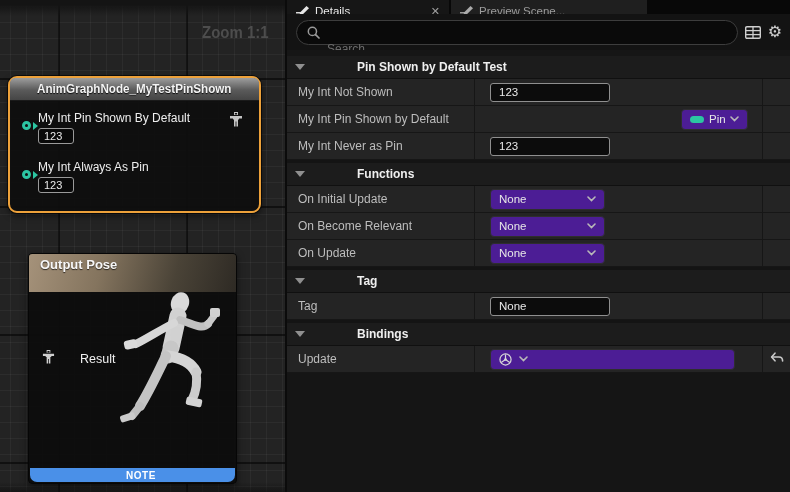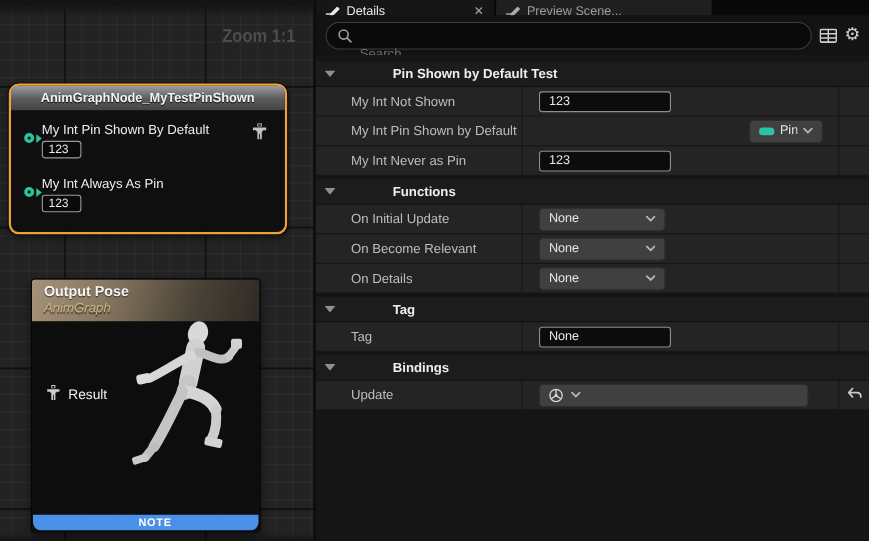--- a/index.html
+++ b/index.html
@@ -51,21 +51,21 @@
   
   .node-output { position:absolute; left:28px; top:253px; width:209px; height:231px;
     border:1px solid #060606; border-radius:4px; background:rgba(13,13,13,0.95);
     box-shadow:0 3px 7px rgba(0,0,0,.55); overflow:hidden; }
   .node-output-header { height:38px; padding:3px 0 0 11px;
     background:linear-gradient(105deg, #a5927a 0%, #84745e 35%, #4a4337 70%, #2e2a24 100%); }
   .node-output-title { font-weight:bold; font-size:13px; color:#f7f7f7; text-shadow:0 1px 1px rgba(0,0,0,.7); }
   .node-output-subtitle { font-style:italic; font-size:12px; color:#cdb183; margin-top:1px;
     text-shadow:0 1px 1px rgba(0,0,0,.6); }
   .mannequin { position:absolute; right:0px; top:36px; opacity:.96; }
-  .result-row { position:absolute; left:13px; top:96px; display:flex; align-items:center; gap:7px; }
+  .result-row { position:absolute; left:13px; top:96px; display:flex; align-items:center; gap:25px; }
   .result-label { color:#f0f0f0; font-size:12.5px; }
   .note-bar { position:absolute; left:1px; right:1px; bottom:1px; height:14px; background:#4a90e8;
     border-radius:0 0 7px 7px; display:flex; align-items:center; justify-content:center;padding-left:17px; }
   .note-bar span { color:#fff; font-weight:bold; font-size:10px; letter-spacing:.6px; }
 
   
   .details { width:505px; height:492px; background:#151515; border-left:2px solid #0b0b0b;
     display:flex; flex-direction:column; }
 
   .tabstrip { height:14px; background:#080808; display:flex; overflow:hidden; flex:0 0 auto; }
@@ -89,29 +89,29 @@
   .spacer6 { height:6px; background:#161616; }
   .spacer3 { height:3px; background:#141414; }
 
   .dcat { height:23px; background:#1c1c1c; display:flex; align-items:center; gap:8px;
     padding-left:8px; border-bottom:1px solid #101010; }
   .dcat-title { font-weight:bold; font-size:12px; color:#efefef;margin-left:44px; }
   .tri { display:flex; }
 
   .drow { height:27px; background:#242424; border-bottom:1px solid #161616;
     display:flex; align-items:center; }
-  .dlabel { width:188px; flex:0 0 auto; padding-left:32px; color:#bdbdbd; font-size:12px;
+  .dlabel { width:188px; flex:0 0 auto; padding-left:11px; color:#bdbdbd; font-size:12px;
     border-right:1px solid #161616; height:100%; display:flex; align-items:center; white-space:nowrap; }
   .dvalue { flex:1 1 auto; height:100%; display:flex; align-items:center; padding-left:15px; }
   .dgutter { width:28px; flex:0 0 auto; height:100%; border-left:1px solid #161616;
     display:flex; align-items:center; justify-content:center; }
 
   .tbox { width:120px; height:19px; background:#0c0c0c; border:1px solid #8f8f8f; border-radius:3px;
     color:#e8e8e8; font-size:11.5px; padding:0 8px; font-family:"Liberation Sans",sans-serif; }
-  .dd { width:115px; height:21px; background:#404040; border:1px solid #2e2e2e; border-radius:4px;
+  .dd { width:115px; height:21px; background:#4c1d95; border:1px solid #2e2e2e; border-radius:4px;
     display:flex; align-items:center; padding:0 8px; cursor:pointer; }
   .dd-text { color:#e6e6e6; font-size:11.5px; flex:1; white-space:nowrap; overflow:hidden; }
   .chev { flex:0 0 auto; }
 
   .pin-dd { width:67px; margin-left:auto; margin-right:14px; gap:5px; }
   .pin-capsule { width:14px; height:7px; border-radius:4px; background:#2cc5a2; flex:0 0 auto; }
 
   .binding-dd { width:245px; gap:7px; }
   .fill { flex:1 1 auto; background:#151515; }
 </style>
@@ -148,21 +148,20 @@
         <div class="pin-main">
           <div class="pin-label">My Int Always As Pin</div>
           <input class="pin-value" value="123" style="">
         </div>
       </div>
     </div>
 
     <div class="node-output">
       <div class="node-output-header">
         <div class="node-output-title">Output Pose</div>
-        <div class="node-output-subtitle">AnimGraph</div>
       </div>
 
       <svg class="mannequin" width="128" height="142" viewBox="0 0 128 142">
         <g fill="none" stroke="#d6d6d6" stroke-linecap="round">
 
           <ellipse cx="72" cy="13" rx="9" ry="11" fill="#e2e2e2" stroke="none" transform="rotate(18 72 13)"></ellipse>
 
           <path d="M70 26 L63 58" stroke-width="17" stroke="#dadada"></path>
 
           <path d="M72 30 C86 34 94 40 100 34" stroke-width="8" stroke="#c9c9c9"></path>
@@ -318,21 +317,21 @@
             <span class="dd-text">None</span>
             <svg class="chev" width="9" height="6" viewBox="0 0 9 6">
               <path d="M1 1 L4.5 4.5 L8 1" fill="none" stroke="#b8b8b8" stroke-width="1.6" stroke-linecap="round"></path>
               </svg>
           </div>
         </div>
         <div class="dgutter"></div>
       </div>
 
       <div class="drow">
-        <div class="dlabel">On Details</div>
+        <div class="dlabel">On Update</div>
         <div class="dvalue">
           <div class="dd">
             <span class="dd-text">None</span>
             <svg class="chev" width="9" height="6" viewBox="0 0 9 6">
               <path d="M1 1 L4.5 4.5 L8 1" fill="none" stroke="#b8b8b8" stroke-width="1.6" stroke-linecap="round"></path>
               </svg>
           </div>
         </div>
         <div class="dgutter"></div>
       </div>

